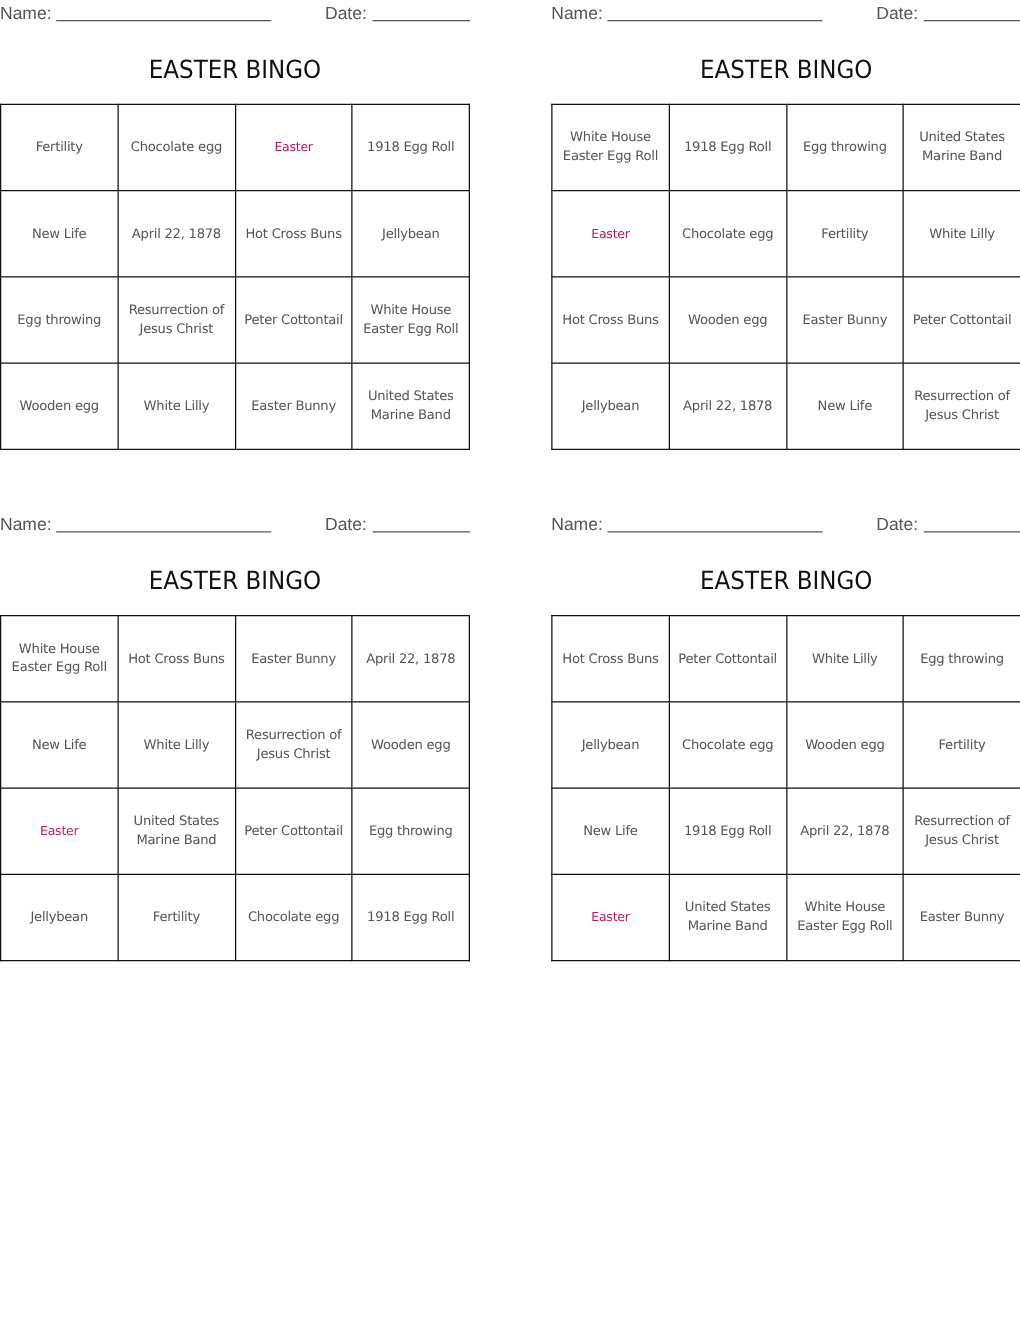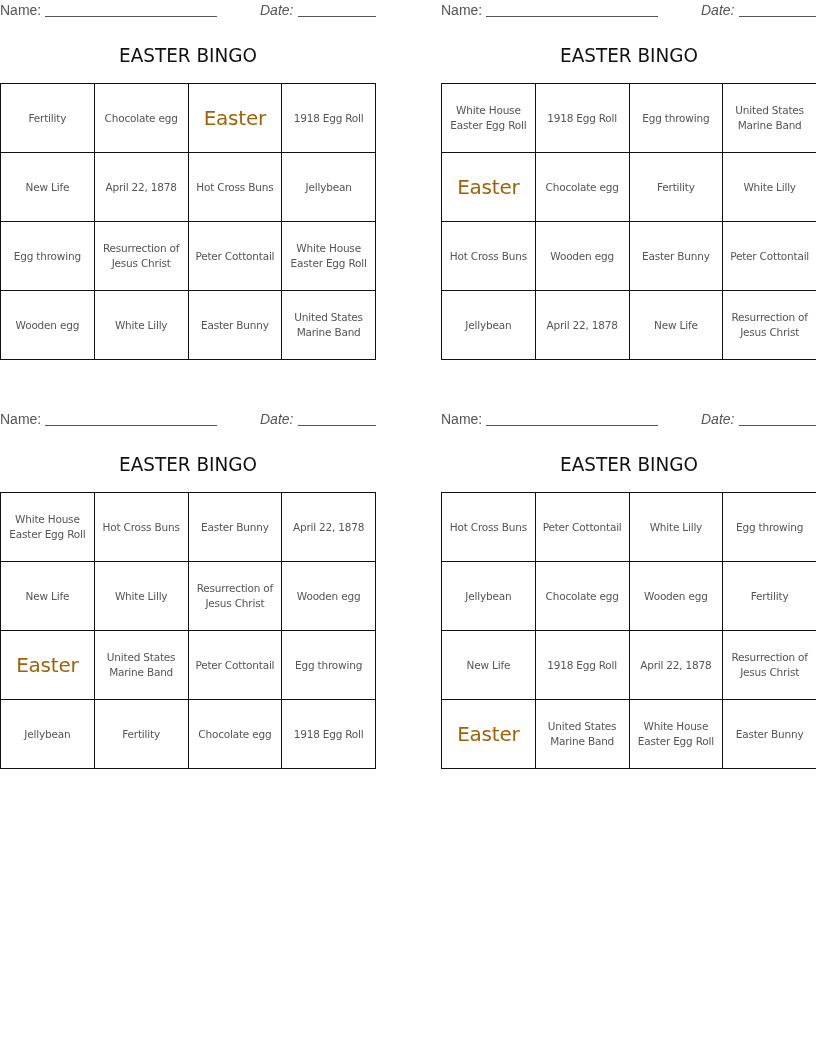--- a/index.html
+++ b/index.html
@@ -1,26 +1,26 @@
 <!DOCTYPE html>
 <html><head>
 <meta charset="utf-8">
 <style>
   html, body { margin: 0; padding: 0; background: #ffffff; }
   body { width: 816px; height: 1056px; position: relative; overflow: hidden; font-family: "DejaVu Sans", sans-serif; }
   .card { position: absolute; width: 376px; }
   .header-line { position: absolute; top: 0; left: 0; width: 376px; height: 20px; font-family: "Liberation Sans", sans-serif; font-size: 14px; color: #555555; white-space: nowrap; padding-left: 23px; }
   .name-label { position: absolute; left: 0; top: 2px; }
   .name-line { position: absolute; left: 45px; top: 16px; width: 172px; border-bottom: 1px solid #555555; }
-  .date-label { position: absolute; left: 260px; top: 2px; font-style: italic; }
+  .date-label { position: absolute; left: 260px; top: 2px; }
   .date-line { position: absolute; left: 298px; top: 16px; width: 78px; border-bottom: 1px solid #555555; }
   .title { position: absolute; top: 43px; left: 0; width: 376px; text-align: center; font-family: "DejaVu Sans", sans-serif; font-size: 20px; color: #111111; transform: scaleX(0.92); }
   table.grid { position: absolute; top: 83px; left: 0; border-collapse: collapse; table-layout: fixed; width: 376px; }
   table.grid td { width: 93px; height: 69px; border: 1px solid #111111; text-align: center; vertical-align: middle; font-family: "DejaVu Sans", sans-serif; font-size: 10.5px; line-height: 15px; color: #555555; padding: 0 2px; box-sizing: border-box; letter-spacing: -0.2px; }
-  table.grid td.free { font-size: 20px; color: #a16207; }
+  table.grid td.free { font-size: 10px; color: #be185d; }
 </style>
 </head>
 <body>
 
 <div id="cards">
     <div class="card" style="left: 0px; top: 0px;">
     <div class="header-line">
       <span class="name-label">Name:</span>
       <span class="name-line"></span>
       <span class="date-label">Date:</span>

